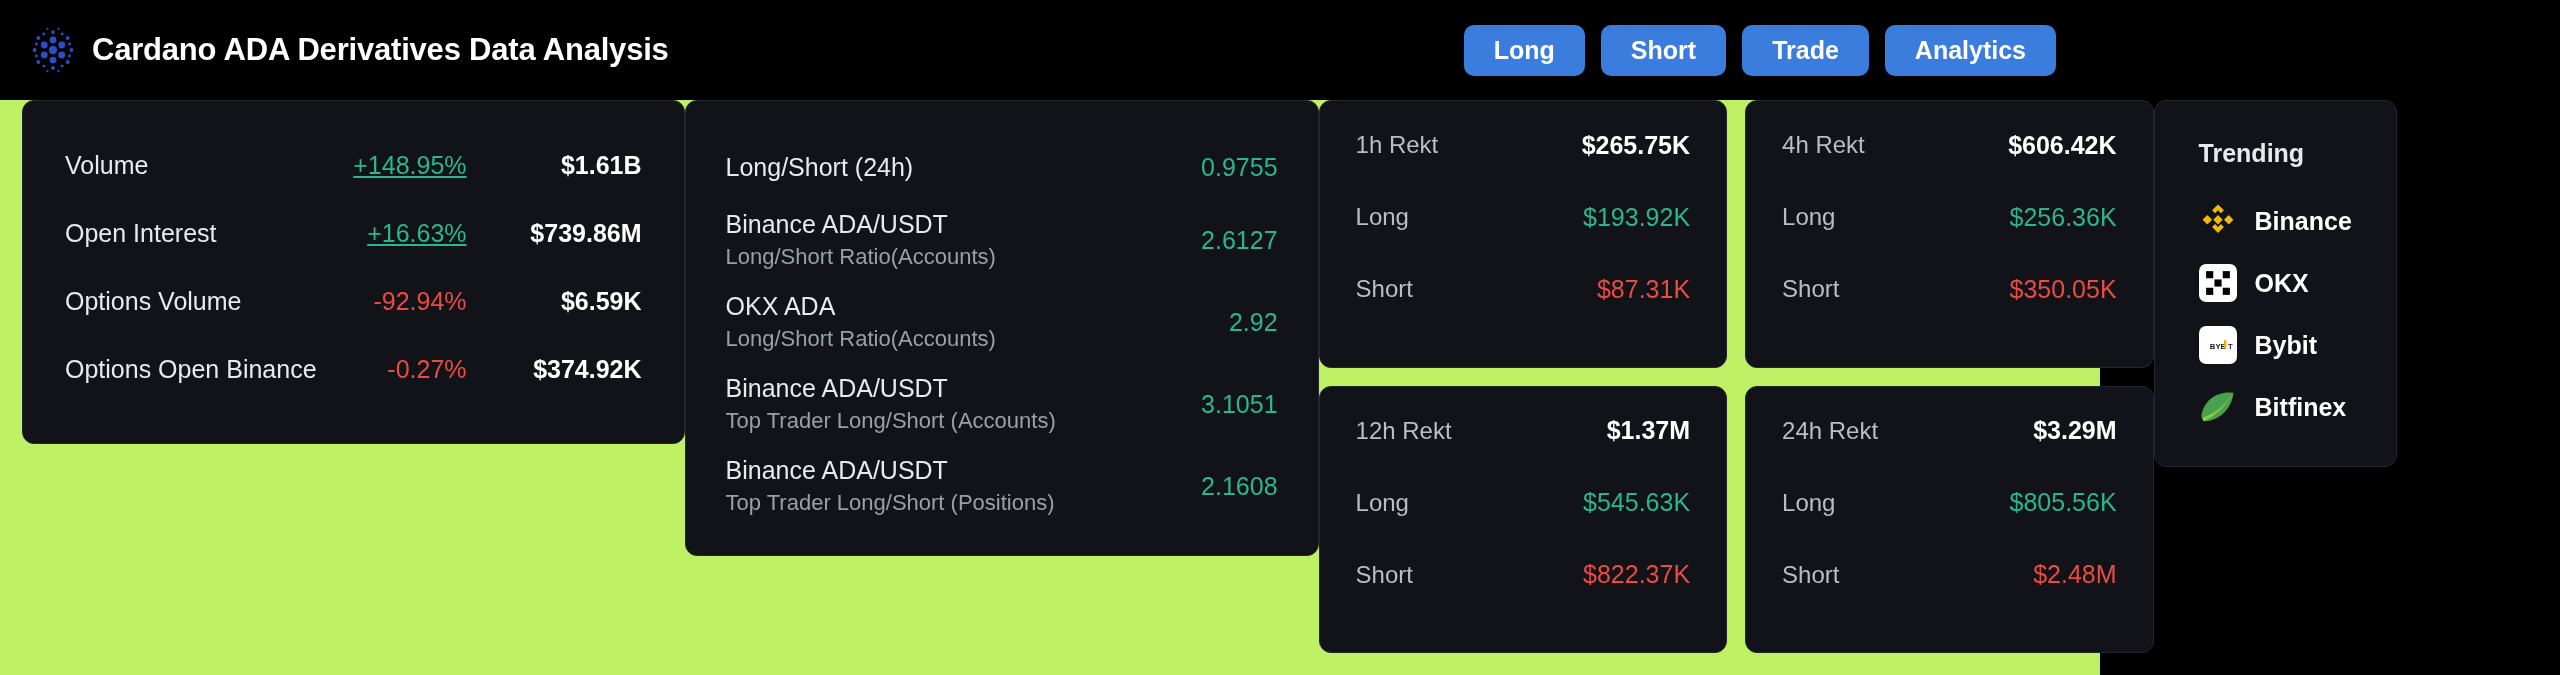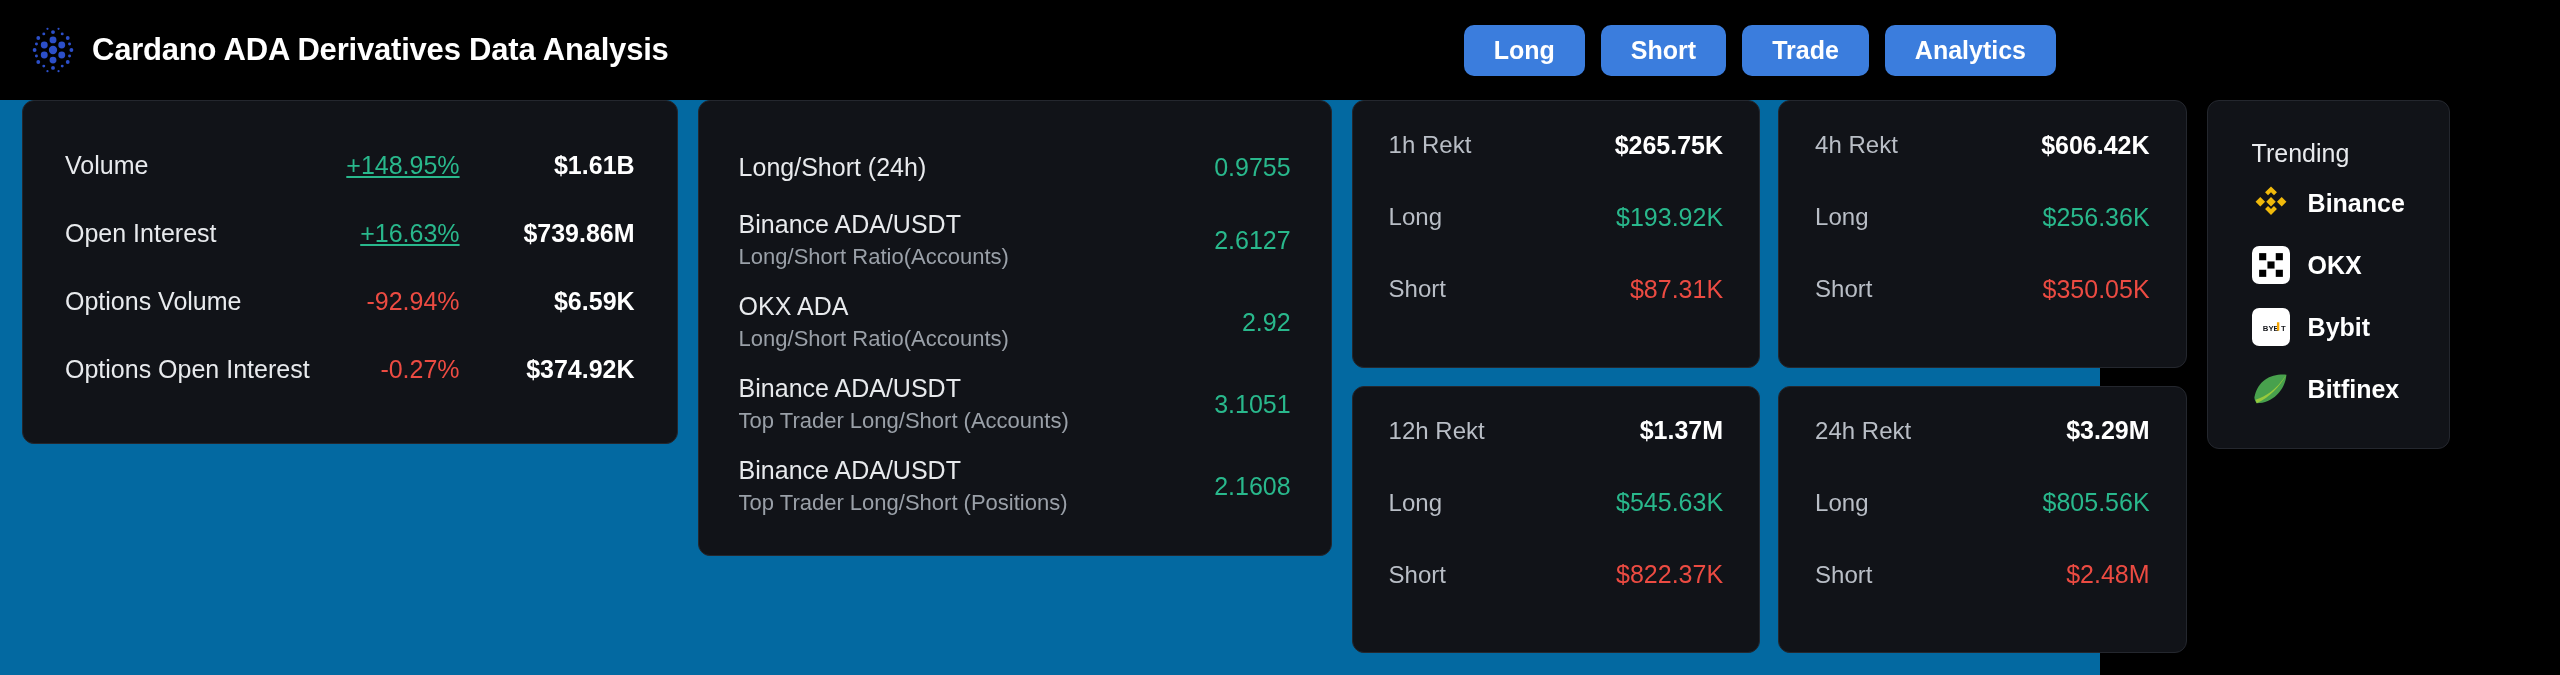--- a/index.html
+++ b/index.html
@@ -2,21 +2,21 @@
 <html><head>
 <meta charset="utf-8">
 <style>
   * { box-sizing: border-box; margin: 0; padding: 0; }
   html, body {
     width: 2560px; height: 675px;
     background: #000000;
     font-family: "Liberation Sans", sans-serif;
     overflow: hidden;
   }
-  .app { width: 2100px; height: 675px; display: flex; flex-direction: column; background:#0369a1; }
+  .app { width: 2100px; height: 675px; display: flex; flex-direction: column; background:#bef264; }
 
   
   .header {
     height: 100px; flex: 0 0 100px;
     display: flex; align-items: center;
     padding: 0 44px 0 30px;
     background: #000;
   }
   .brand { display: flex; align-items: center; gap: 16px; }
   .cardano-logo { width: 46px; height: 46px; display:block; }
@@ -35,21 +35,20 @@
     line-height: 1;
     cursor: pointer;
     white-space: nowrap;
     font-family: "Liberation Sans", sans-serif;
   }
 
   
   .board {
     flex: 1 1 auto;
     display: flex;
-    gap: 20px;
     padding: 0 22px 22px 22px;
     align-items: stretch;
   }
   .card {
     background: #111318;
     border: 1px solid #24272e;
     border-radius: 12px;
   }
 
   
@@ -120,21 +119,21 @@
   .rekt-line + .rekt-line { margin-top: 28px; }
   .rekt-key { font-size: 24px; color: #b9bec6; font-weight: 400; white-space: nowrap; }
   .rekt-total { font-size: 25px; color: #ffffff; font-weight: 700; white-space: nowrap; }
   .rekt-key-head { color: #b9bec6; }
   .rekt-long { font-size: 25px; color: #29b88c; font-weight: 400; white-space: nowrap; }
   .rekt-short { font-size: 25px; color: #ec4b42; font-weight: 400; white-space: nowrap; }
 
   
   .trending-card { padding: 38px 44px 28px 44px; display: flex; flex-direction: column; }
   .trending-title {
-    font-size: 25px; color: #e8eaed; font-weight: 400; margin-bottom: 4px;
+    font-size: 25px; color: #e8eaed; font-weight: 700; margin-bottom: 22px;
   }
   .trend-item {
     display: flex; align-items: center; gap: 18px;
     height: 62px;
   }
   .trend-logo {
     width: 38px; height: 38px; flex: 0 0 38px;
     display: flex; align-items: center; justify-content: center;
   }
   .trend-name { font-size: 25px; color: #ffffff; font-weight: 700; white-space: nowrap; }
@@ -207,21 +206,21 @@
           <span class="metric-value">$739.86M</span>
         </div>
 
         <div class="metric-row">
           <span class="metric-label">Options Volume</span>
           <span class="metric-change neg">-92.94%</span>
           <span class="metric-value">$6.59K</span>
         </div>
 
         <div class="metric-row">
-          <span class="metric-label">Options Open Interest</span>
+          <span class="metric-label">Options Open Binance</span>
           <span class="metric-change neg">-0.27%</span>
           <span class="metric-value">$374.92K</span>
         </div>
 
       </div>
     </div>
 
     <div class="col-ratios">
       <div class="card ratios-card">
 

